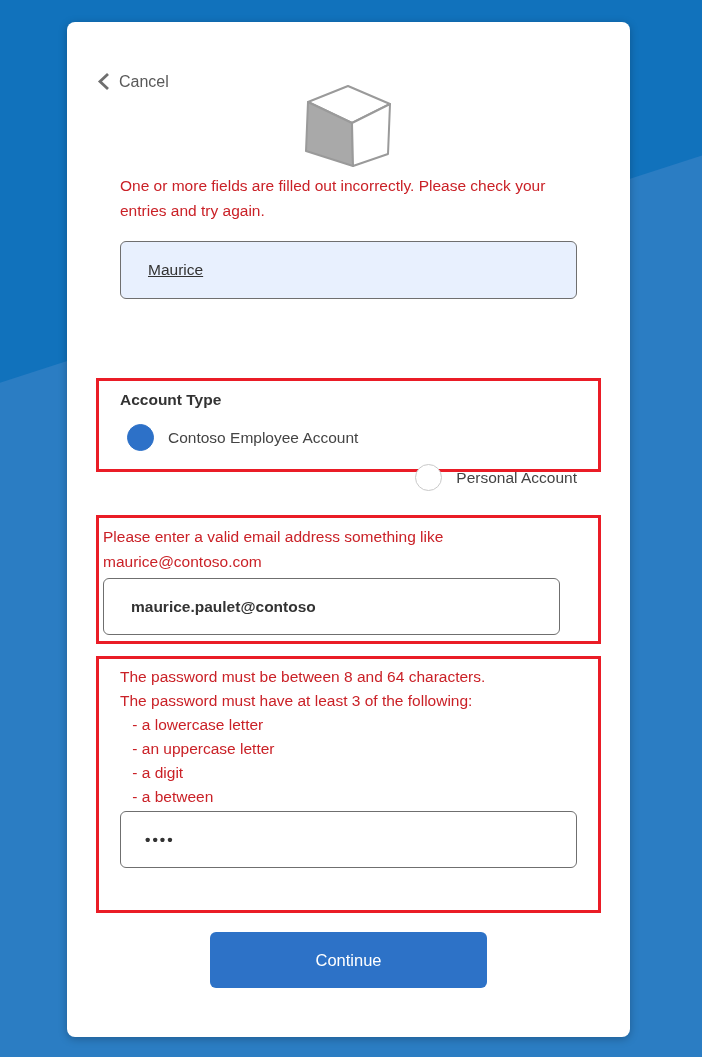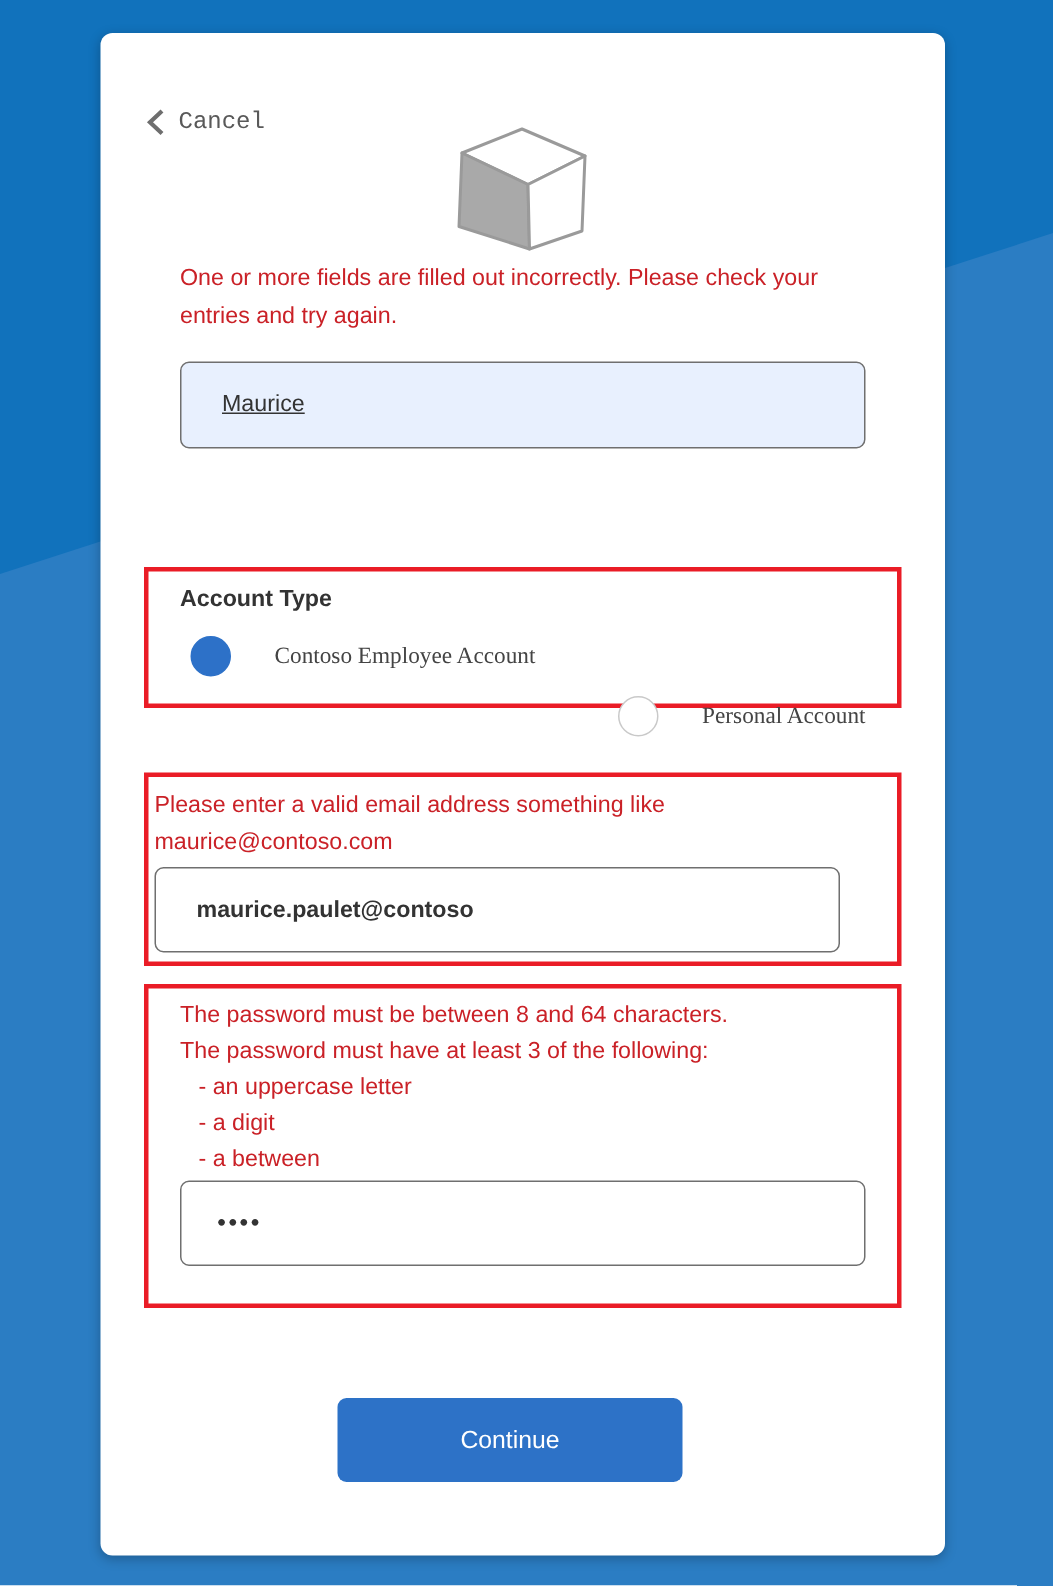--- a/index.html
+++ b/index.html
@@ -26,25 +26,25 @@
     width: 563px; height: 1015px;
     background: #ffffff;
     border-radius: 8px;
     box-shadow: 0 2px 8px rgba(0,0,0,0.25);
   }
 
   .cancel-row {
     position: absolute;
     left: 30px; top: 50px;
     display: flex;
+    align-items: center;
     gap: 9px;
     cursor: pointer;
     color: #595959;
     font-size: 16px;
-    font-family: Liberation Mono, monospace;
   }
   .cancel-row svg { display: block; }
 
   .cube {
     position: absolute;
     left: 50%; top: 62px;
     transform: translateX(-50%);
   }
 
   .top-error {
@@ -75,36 +75,35 @@
 
   .red-box {
     position: absolute;
     left: 29px;
     width: 505px;
     border: 3px solid var(--error-border, #ea1c26);
     background: #ffffff;
   }
   .account-box  { top: 356px; height: 94px; padding: 9px 21px 0 21px; }
   .email-box    { top: 493px; height: 129px; padding: 6px 21px 0 4px; }
-  .password-box { top: 634px; height: 216px; padding: 6px 31px 0 21px; }
+  .password-box { top: 634px; height: 257px; padding: 6px 31px 0 21px; }
 
   .group-label {
     color: #333333;
     font-size: 15.5px;
     font-weight: bold;
     line-height: 20px;
   }
   .radio-row {
     display: flex;
     align-items: center;
-    gap: 29px;
+    gap: 14px;
     margin-top: 14px;
     padding-left: 7px;
     cursor: pointer;
-    font-family: Liberation Serif, serif;
   }
   .radio-row + .radio-row { margin-top: 13px; justify-content: flex-end; }
   .radio-dot {
     width: 27px; height: 27px;
     border-radius: 50%;
     background: #ffffff;
     border: 1px solid #c9c9c9;
     flex: 0 0 auto;
   }
   .radio-dot.selected {
@@ -143,22 +142,22 @@
   .email-box .box-input { margin-top: 4px; }
   .password-box .box-input {
     margin-top: 2px;
     font-weight: bold;
     letter-spacing: 2px;
     padding-left: 24px;
   }
 
   .continue-btn {
     position: absolute;
-    left: 158px; top: 910px;
-    width: 230px; height: 56px;
+    left: 143px; top: 910px;
+    width: 277px; height: 56px;
     background: var(--accent-blue, #2d72c7);
     border: none;
     border-radius: 6px;
     color: #ffffff;
     font-family: "Liberation Sans", sans-serif;
     font-size: 16.5px;
     cursor: pointer;
   }
 </style>
 </head>
@@ -202,20 +201,21 @@
     </div>
 
     <div class="red-box email-box">
       <div class="box-error">Please enter a valid email address something like maurice@contoso.com</div>
       <input class="box-input" type="text" value="maurice.paulet@contoso" style="">
     </div>
 
     <div class="red-box password-box">
       <div class="err-line">The password must be between 8 and 64 characters.</div>
       <div class="err-line">The password must have at least 3 of the following:</div>
+      <div class="err-line indent"> - a lowercase letter</div>
       <div class="err-line indent"> - an uppercase letter</div>
       <div class="err-line indent"> - a digit</div>
       <div class="err-line indent"> - a between</div>
       <input class="box-input" type="text" value="••••" style="">
     </div>
 
     <button class="continue-btn">Continue</button>
 
   </div>
 </div>

